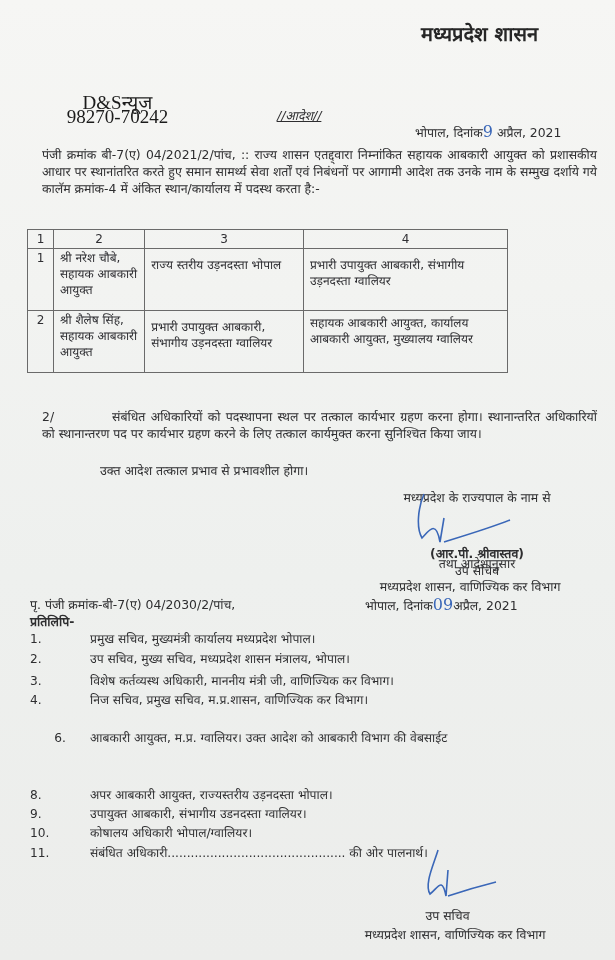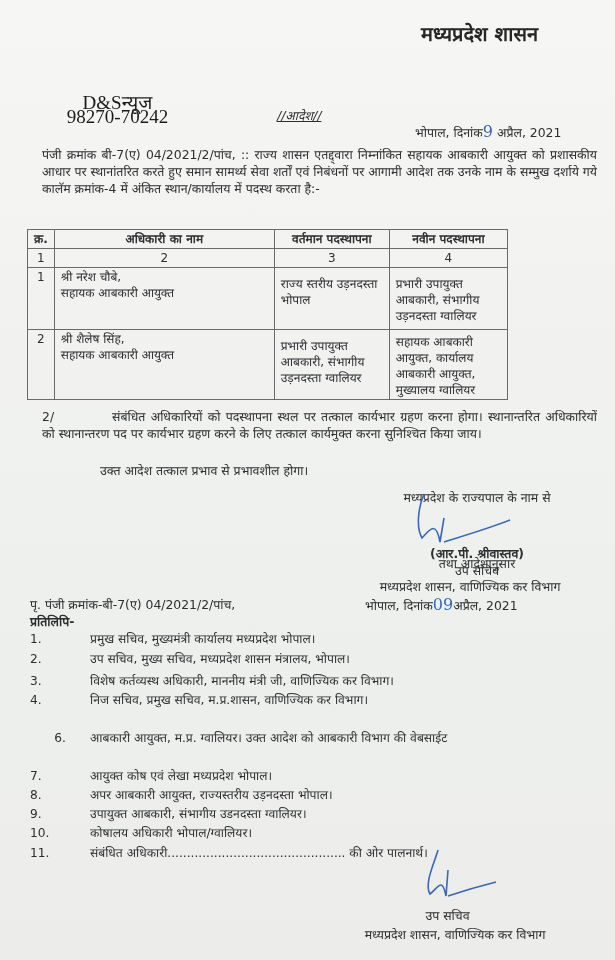--- a/index.html
+++ b/index.html
@@ -50,26 +50,20 @@
 
   <div class="abs body-text" style="left:415px; top:123px;">
     <span>भोपाल, दिनांक</span><span class="handwrite">9</span>
     <span>अप्रैल, 2021</span>
   </div>
 
   <div class="abs body-text jt" style="left:30px; top:146px; width:555px;">पंजी क्रमांक बी-7(ए) 04/2021/2/पांच, :: राज्य शासन एतद्द्वारा निम्नांकित सहायक आबकारी आयुक्त को प्रशासकीय आधार पर स्थानांतरित करते हुए समान सामर्थ्य सेवा शर्तों एवं निबंधनों पर आगामी आदेश तक उनके नाम के सम्मुख दर्शाये गये कालॅम क्रमांक-4 में अंकित स्थान/कार्यालय में पदस्थ करता है:-</div>
 
   <table class="grid">
     <tbody>
-        <tr>
-      <th style="width:26px;">क्र.</th>
-      <th style="width:220px;">अधिकारी का नाम</th>
-      <th style="width:115px;">वर्तमान पदस्थापना</th>
-      <th>नवीन पदस्थापना</th>
-    </tr>
     <tr>
       <td class="num">1</td>
       <td class="num">2</td>
       <td class="num">3</td>
       <td class="num">4</td>
     </tr>
     <tr style="height:62px;">
       <td class="cell-sno">1</td>
       <td>
         <div>श्री नरेश चौबे,</div>
@@ -97,32 +91,31 @@
 
   <div class="abs body-text" style="left:100px; top:462px;">उक्त आदेश तत्काल प्रभाव से प्रभावशील होगा।</div>
   <div class="abs body-text" style="left:362px; top:507px; width:230px; text-align:center;margin-top:48px;">तथा आदेशानुसार</div>
   <svg class="sig-svg" style="left:410px; top:488px;" width="110" height="60">
     <path d="M14 6 C 8 20, 6 40, 12 50 C 18 44, 26 30, 30 54 L 34 30 M 34 54 C 60 46, 80 40, 100 32" stroke="#3a67b8" stroke-width="1.6" fill="none"></path>
   </svg>
   <div class="abs body-text" style="left:362px; top:545px; width:230px; text-align:center; font-weight:bold;">(आर.पी. श्रीवास्तव)</div>
   <div class="abs body-text" style="left:362px; top:562px; width:230px; text-align:center;">उप सचिव</div>
   <div class="abs body-text" style="left:335px; top:578px; width:270px; text-align:center;">मध्यप्रदेश शासन, वाणिज्यिक कर विभाग</div>
 
-  <div class="abs body-text" style="left:30px; top:596px;">पृ. पंजी क्रमांक-बी-7(ए) 04/2021/2/पांच,</div>
+  <div class="abs body-text" style="left:30px; top:596px;">पृ. पंजी क्रमांक-बी-7(ए) 04/2030/2/पांच,</div>
   <div class="abs body-text" style="left:365px; top:596px;">
     <span>भोपाल, दिनांक</span><span class="handwrite">09</span><span>अप्रैल, 2021</span>
   </div>
   <div class="abs body-text" style="left:30px; top:613px; font-weight:bold;">प्रतिलिपि-</div>
 
   <div class="copy-row" style="top:631px;"><span class="n">1.</span><span>प्रमुख सचिव, मुख्यमंत्री कार्यालय मध्यप्रदेश भोपाल।</span></div>
   <div class="copy-row" style="top:651px;"><span class="n">2.</span><span>उप सचिव, मुख्य सचिव, मध्यप्रदेश शासन मंत्रालय, भोपाल।</span></div>
   <div class="copy-row" style="top:673px;"><span class="n">3.</span><span>विशेष कर्तव्यस्थ अधिकारी, माननीय मंत्री जी, वाणिज्यिक कर विभाग।</span></div>
   <div class="copy-row" style="top:692px;"><span class="n">4.</span><span>निज सचिव, प्रमुख सचिव, म.प्र.शासन, वाणिज्यिक कर विभाग।</span></div>
   <div class="copy-row" style="top:730px;text-align:center;"><span class="n">6.</span><span>आबकारी आयुक्त, म.प्र. ग्वालियर। उक्त आदेश को आबकारी विभाग की वेबसाईट</span></div>
-  <div class="copy-row" style="top:768px;"><span class="n">7.</span><span>आयुक्त कोष एवं लेखा मध्यप्रदेश भोपाल।</span></div>
   <div class="copy-row" style="top:787px;"><span class="n">8.</span><span>अपर आबकारी आयुक्त, राज्यस्तरीय उड़नदस्ता भोपाल।</span></div>
   <div class="copy-row" style="top:806px;"><span class="n">9.</span><span>उपायुक्त आबकारी, संभागीय उडनदस्ता ग्वालियर।</span></div>
   <div class="copy-row" style="top:825px;"><span class="n">10.</span><span>कोषालय अधिकारी भोपाल/ग्वालियर।</span></div>
   <div class="copy-row" style="top:845px;"><span class="n">11.</span><span>संबंधित अधिकारी.............................................. की ओर पालनार्थ।</span></div>
 
   <svg class="sig-svg" style="left:420px; top:848px;" width="80" height="62">
     <path d="M18 2 C 14 16, 4 36, 10 46 C 18 40, 22 28, 26 48 L 28 22 M 28 48 C 46 42, 60 38, 76 34" stroke="#3a67b8" stroke-width="1.6" fill="none"></path>
   </svg>
   <div class="abs body-text" style="left:355px; top:907px; width:185px; text-align:center;">उप सचिव</div>
   <div class="abs body-text" style="left:325px; top:926px; width:260px; text-align:center;">मध्यप्रदेश शासन, वाणिज्यिक कर विभाग</div>

